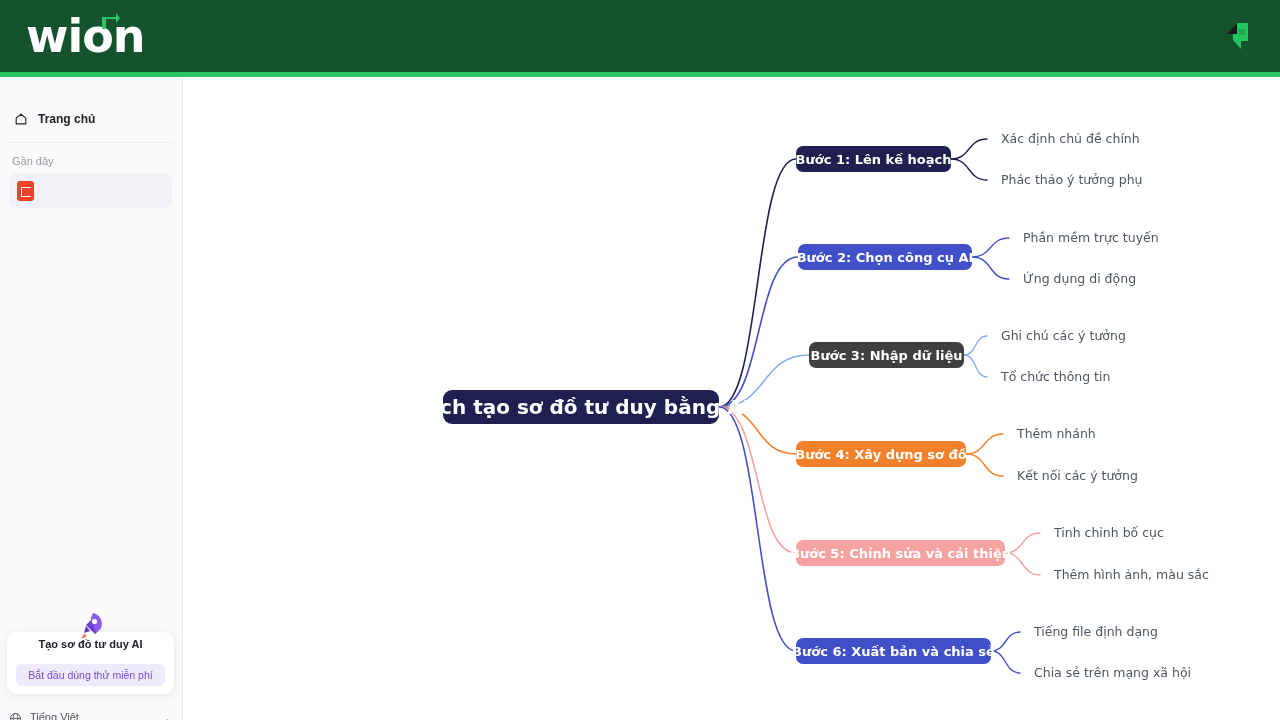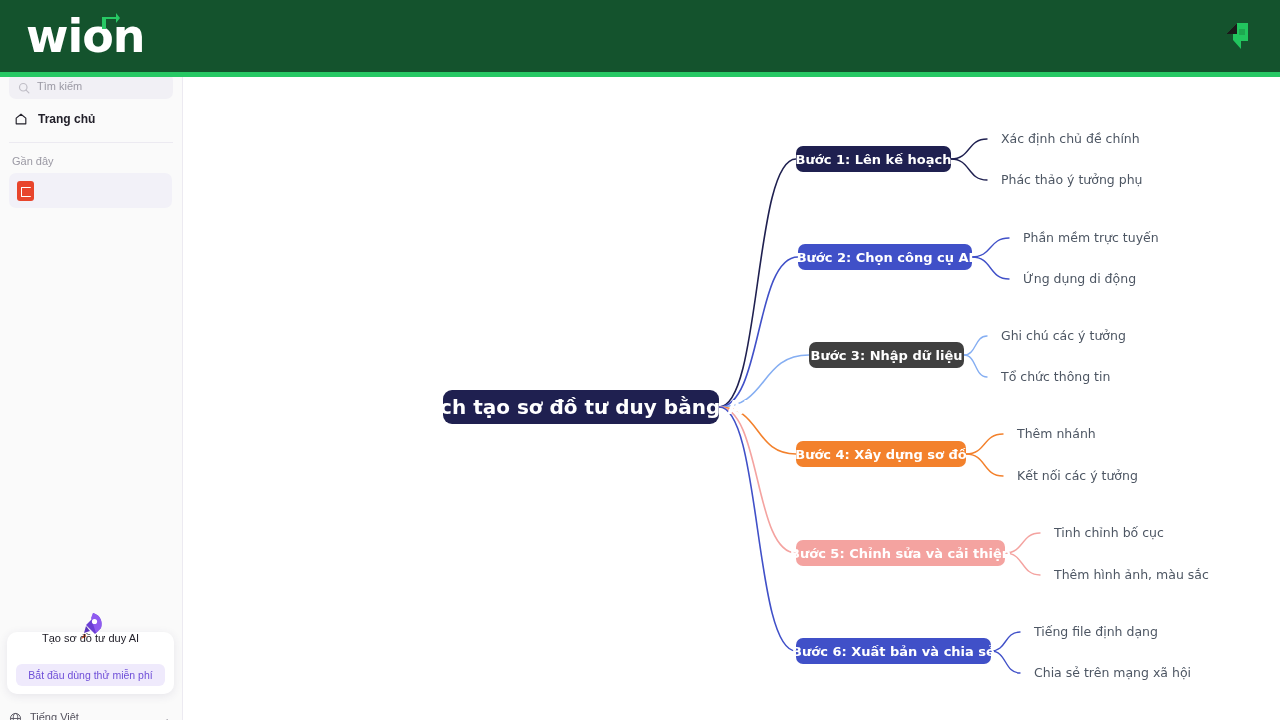--- a/index.html
+++ b/index.html
@@ -117,22 +117,22 @@
     border-radius: 10px;
     box-shadow: 0 2px 10px rgba(60,50,100,.10);
     text-align: center;
   }
   .rocket {
     position: absolute; left: 50%; top: -23px;
     transform: translateX(-50%);
     width: 34px; height: 34px;
   }
   .trial-title {
-    position: absolute; left: 0; top: 0; width: 100%;
-    font-size: 11px; font-weight: 400; color: #22202a;
+    position: absolute; left: 0; top: 6px; width: 100%;
+    font-size: 11px; font-weight: 700; color: #22202a;
   }
   .trial-btn {
     position: absolute; left: 9px; top: 32px;
     width: 149px; height: 22px;
     background: #efeafc; border-radius: 6px;
     color: #6f4fd8; font-size: 10.5px;
     display: flex; align-items: center; justify-content: center;
   }
 
   .lang-row {
@@ -200,29 +200,20 @@
       <path d="M4 14 L15 3 L26 3 L26 21 L19 21 L19 29 L11 20 L11 14 Z" fill="#22c55e"></path>
       <path d="M4 14 L15 3 L15 14 Z" fill="#1a1a1a"></path>
       <rect x="17" y="9" width="6" height="6" fill="#1da84f"></rect>
     </svg>
   </div>
 </div>
 <div class="greenbar"></div>
 
 <aside class="sidebar">
 
-  <div class="search-box">
-    <span class="search-icon">
-      <svg viewBox="0 0 16 16" width="12" height="12">
-        <circle cx="7" cy="7" r="5" fill="none" stroke="#8e8c98" stroke-width="1.6"></circle>
-        <line x1="10.8" y1="10.8" x2="14.5" y2="14.5" stroke="#8e8c98" stroke-width="1.6" stroke-linecap="round"></line>
-      </svg>
-    </span>
-    <span class="search-ph">Tìm kiếm</span>
-  </div>
 
   <div class="nav-item">
     <span class="nav-icon">
       <svg viewBox="0 0 16 16" width="14" height="14">
         <path d="M2.5 7 L8 2.5 L13.5 7 L13.5 13.5 L2.5 13.5 Z" fill="none" stroke="#22202a" stroke-width="1.3" stroke-linejoin="round"></path>
       </svg>
     </span>
     <span class="nav-label">Trang chủ</span>
   </div>
 

